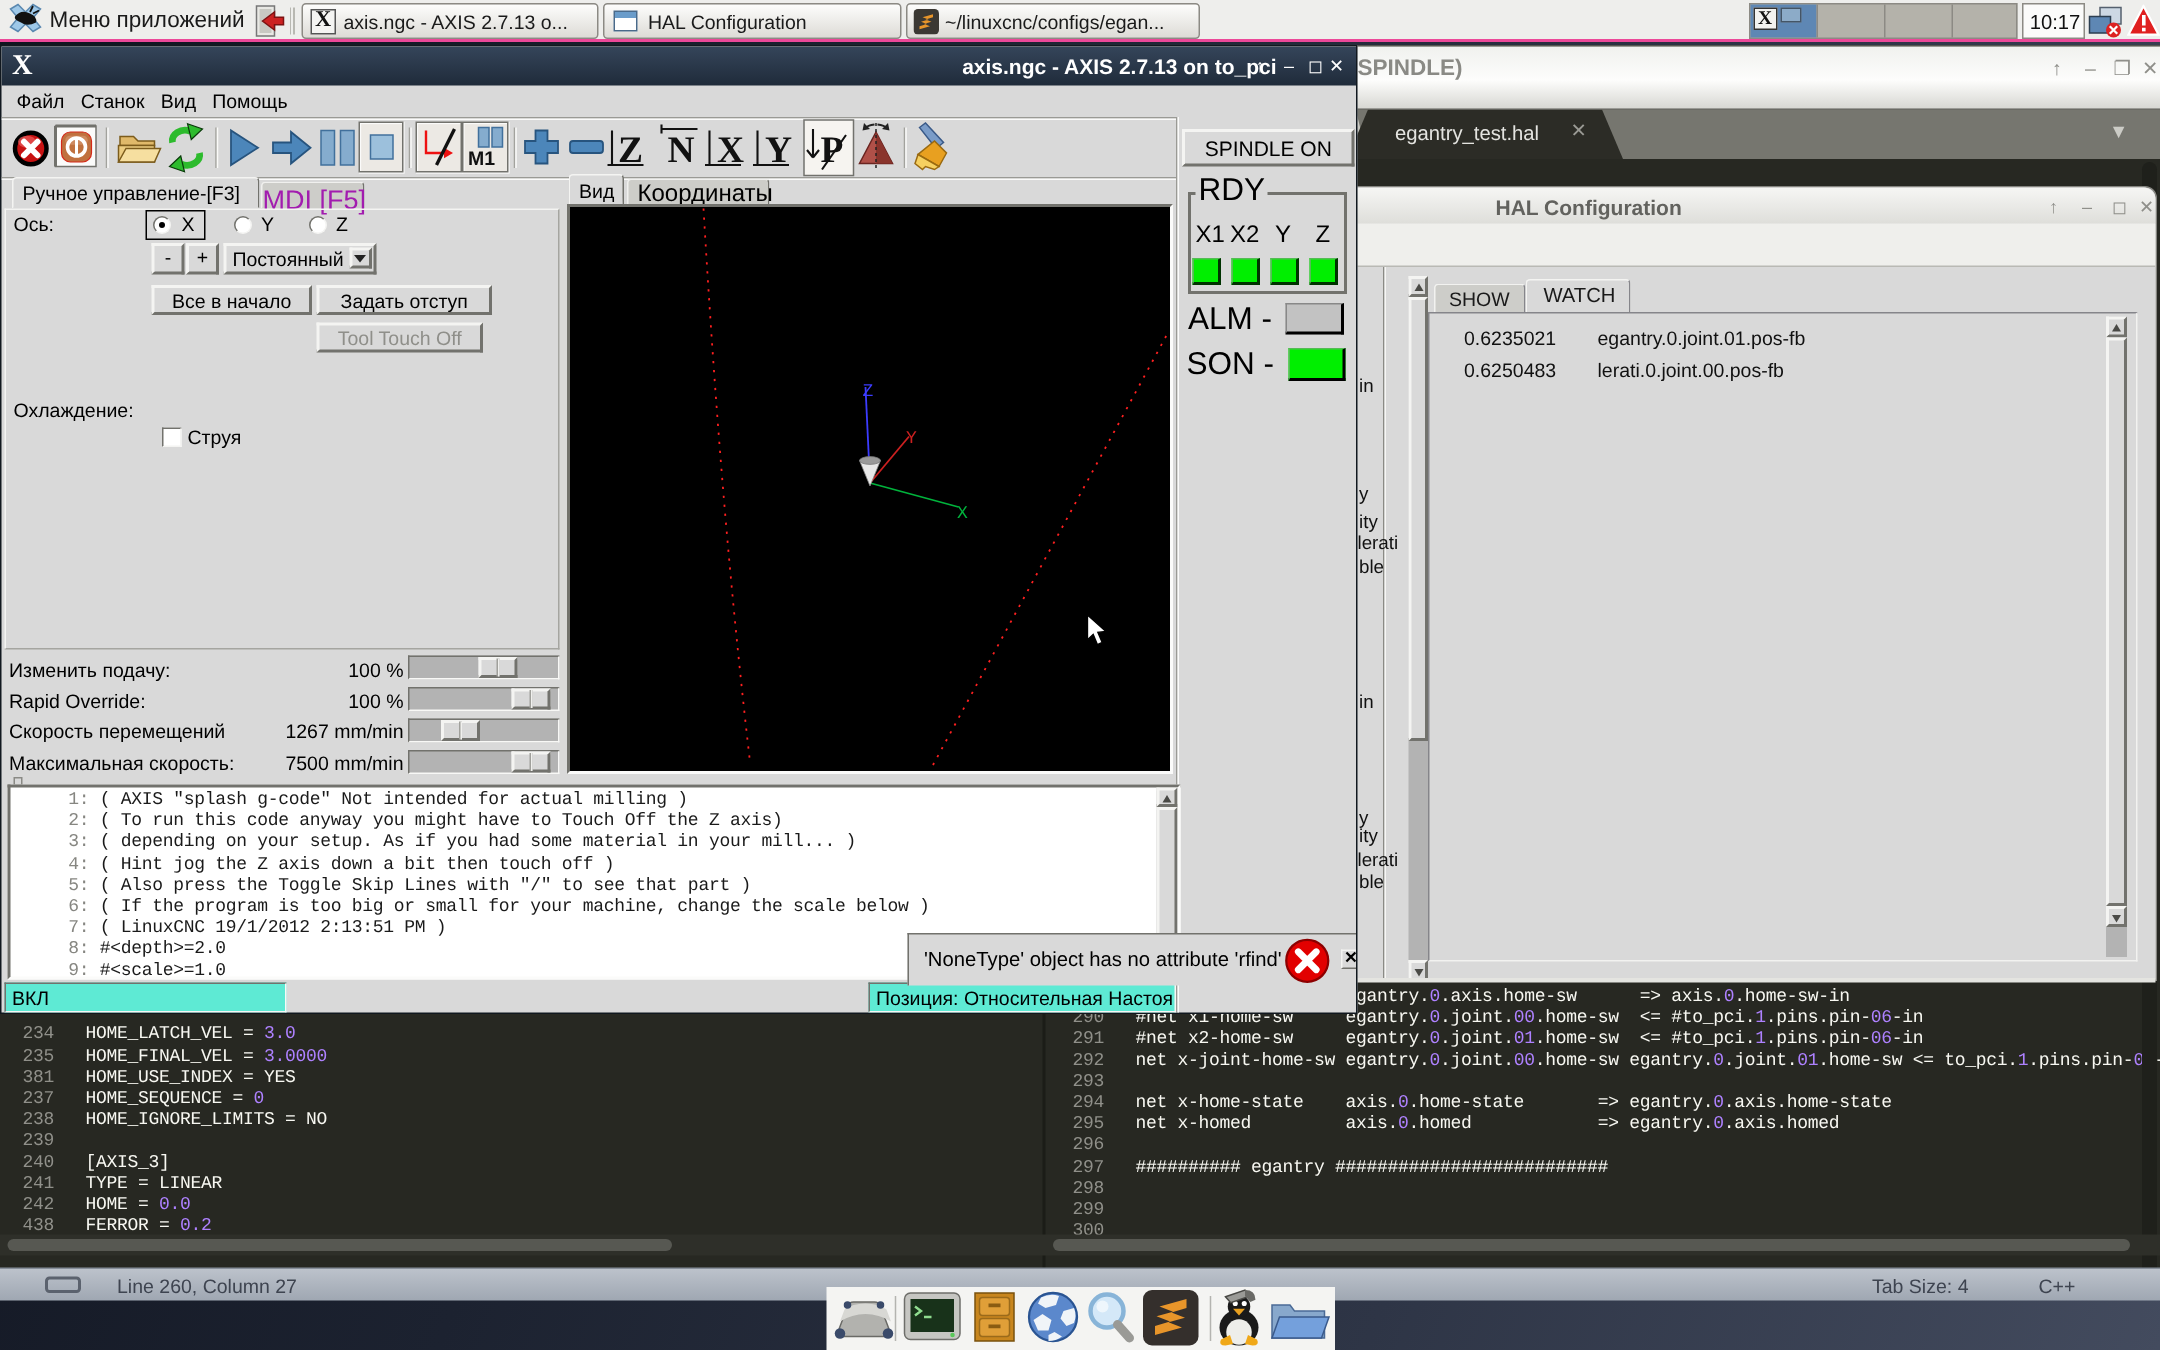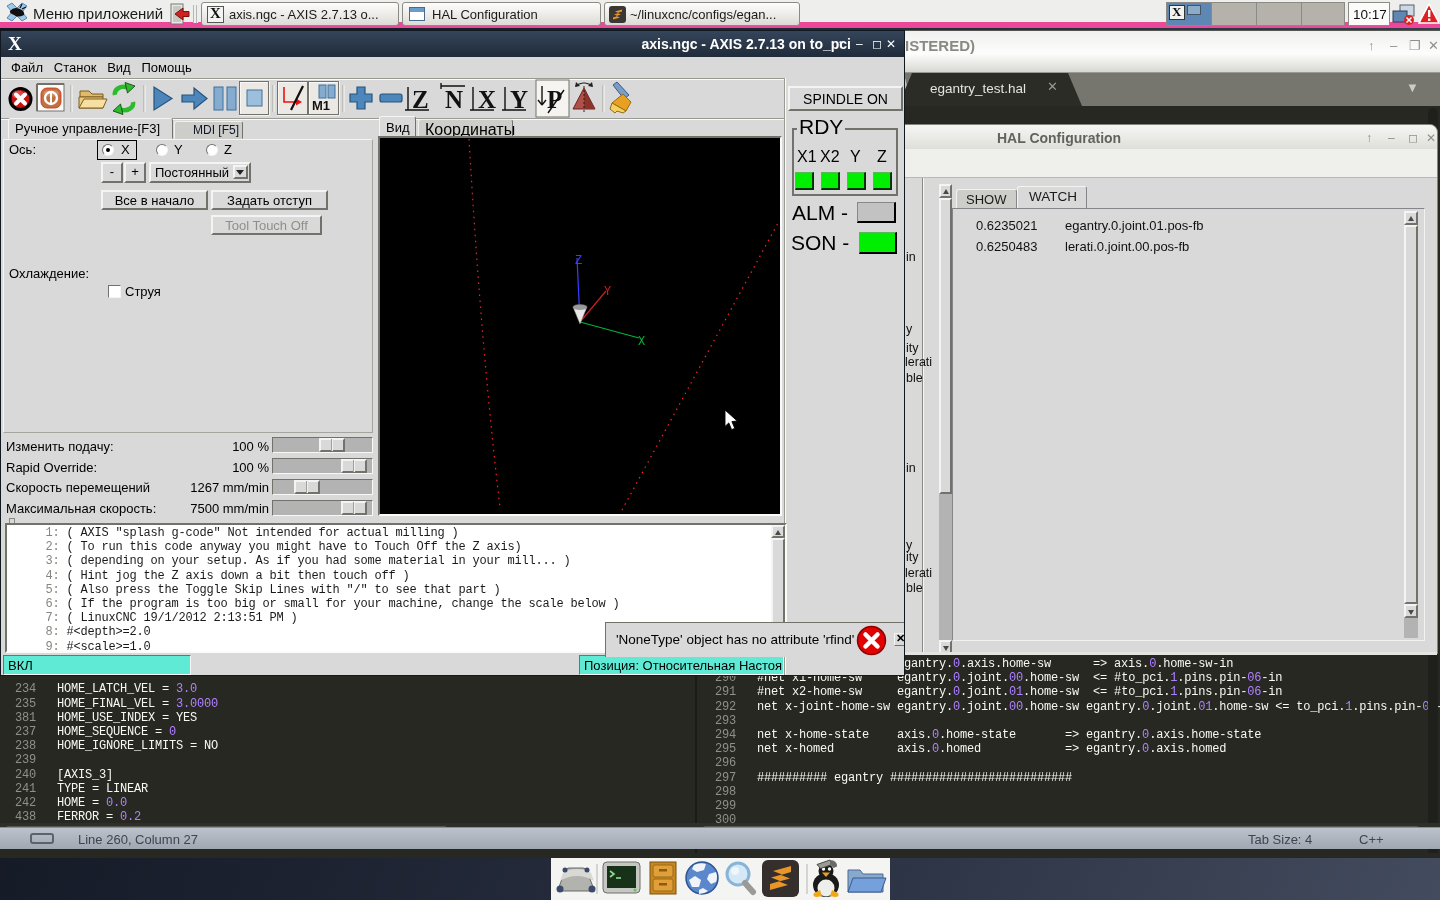--- a/index.html
+++ b/index.html
@@ -8,21 +8,21 @@
 .snk{border:1px solid;border-color:#72726d #f8f8f6 #f8f8f6 #72726d;background:#5eead4}
 i{font-style:normal;color:#ae81ff}
 </style></head>
 <body>
 
 <div class="a" id="desk" style="left:0;top:0;width:1440px;height:900px;background:linear-gradient(110deg,#10141f 0%,#1c2230 35%,#2e3546 70%,#434b5e 100%)"></div>
 
 <div class="a" id="subl" style="left:0;top:30px;width:1440px;height:828px;background:#272822;border-top:1px solid #55554f">
 
  <div class="a" style="left:0;top:0;width:1440px;height:42px;background:linear-gradient(#f0f1ee 0%,#fdfdfc 55%,#d8d8d3 100%);border-bottom:1px solid #9a9a95">
-   <div class="a" style="left:905px;top:6px;font-size:15px;font-weight:bold;color:#8a8a85">ISTERED)</div>
+   <div class="a" style="left:905px;top:6px;font-size:15px;font-weight:bold;color:#8a8a85">SPINDLE)</div>
    <div class="a" style="left:1368px;top:7px;font-size:13px;color:#8f8f8a">↑</div>
       <div class="a" style="left:1390px;top:7px;font-size:13px;color:#8f8f8a">–</div>
       <div class="a" style="left:1409px;top:7px;font-size:13px;color:#8f8f8a">❐</div>
       <div class="a" style="left:1428px;top:7px;font-size:13px;color:#8f8f8a">✕</div>
  </div>
 
  <div class="a" style="left:0;top:42px;width:1440px;height:33px;background:#76766f">
    <div class="a" style="left:890px;top:1px;width:22px;height:32px;background:linear-gradient(#d6d6d0,#a8a8a2);clip-path:polygon(0 0,14px 0,22px 32px,0 32px)"></div>
       <div class="a" style="left:898px;top:0;width:200px;height:33px;background:#2c2c26;clip-path:polygon(14px 0,170px 0,184px 33px,0 33px)"></div>
    <div class="a" style="left:930px;top:8px;font-size:13.5px;color:#e4e4e0">egantry_test.hal</div>
@@ -58,21 +58,21 @@
 <span style="color:#90908a">299</span>
 <span style="color:#90908a">300</span></pre>
    <div class="a" style="left:1428px;top:2px;width:10px;height:745px;background:#1f201b;border-radius:5px 5px 0 0"></div>
  </div>
 
  <div class="a" style="left:0;top:792px;width:1440px;height:14px;background:#2e2f29">
    <div class="a" style="left:5px;top:3px;width:443px;height:8px;background:#57585200;border-radius:4px;background:#575852"></div>
    <div class="a" style="left:702px;top:3px;width:718px;height:8px;background:#575852;border-radius:4px"></div>
  </div>
 
- <div class="a" style="left:0;top:796px;width:1440px;height:22px;background:linear-gradient(#bcc2cb,#9fa7b2);border-top:1px solid #878f9b">
+ <div class="a" style="left:0;top:814px;width:1440px;height:22px;background:linear-gradient(#bcc2cb,#9fa7b2);border-top:1px solid #878f9b">
    <div class="a" style="left:30px;top:5px;width:24px;height:11px;border:2px solid #5b626e;border-radius:3px"></div>
    <div class="a" style="left:78px;top:4px;font-size:13px;color:#3e4450">Line 260, Column 27</div>
    <div class="a" style="left:1248px;top:4px;font-size:13px;color:#3e4450">Tab Size: 4</div>
    <div class="a" style="left:1359px;top:4px;font-size:13px;color:#3e4450">C++</div>
  </div>
 </div>
 
 <div class="a" id="hal" style="left:700px;top:124px;width:738px;height:530px;background:#d9d9d9;border:1px solid #84847f;border-radius:0 8px 0 0">
 
  <div class="a" style="left:0;top:0;width:736px;height:24px;background:linear-gradient(#f6f6f4,#dededa);border-radius:0 8px 0 0">
@@ -221,21 +221,21 @@
   <path d="M612 7 l4 -3 l12 13 l-5 4 z" fill="#7a9cc8" stroke="#3a5a88"></path>
   <path d="M622 16 l8 8 l-5 9 l-14 -8 z" fill="#e8a020" stroke="#9a6a10"></path>
   <path d="M611 25 l14 8 l-3 2 l-6 -2 l-2 2 l-5 -4 z" fill="#f6d060" stroke="#9a6a10"></path>
  </svg>
  <div class="a" style="left:0;top:87px;width:783px;height:1px;background:#9a9a95"></div>
  <div class="a" style="left:0;top:88px;width:783px;height:1px;background:#fbfbfa"></div>
 
  <div class="a" style="left:7px;top:87px;width:165px;height:21px;background:#d9d9d9;border:1px solid;border-color:#f4f4f2 #72726d #d9d9d9 #f4f4f2;border-radius:3px 3px 0 0"></div>
  <div class="a" style="left:14px;top:90px;font-size:13px;color:#000">Ручное управление-[F3]</div>
  <div class="a" style="left:173px;top:90px;width:69px;height:18px;background:#cdcdc9;border:1px solid;border-color:#f0f0ee #72726d #cdcdc9 #f0f0ee;border-radius:3px 3px 0 0"></div>
- <div class="a" style="left:192px;top:92px;font-size:12px;color:#0f172a">MDI [F5]</div>
+ <div class="a" style="left:174px;top:92px;font-size:18px;color:#a21caf">MDI [F5]</div>
  <div class="a" style="left:2px;top:108px;width:370px;height:294px;border:1px solid;border-color:#f4f4f2 #a5a5a0 #a5a5a0 #f4f4f2"></div>
 
  <div class="a" style="left:8px;top:111px;font-size:13px;color:#000">Ось:</div>
  <div class="a" style="left:96px;top:109px;width:40px;height:20px;border:1px solid #000"></div>
  <div class="a" style="left:101px;top:113px;width:12px;height:12px;border-radius:50%;background:#fff;border:1px solid;border-color:#72726d #f4f4f2 #f4f4f2 #72726d"></div>
  <div class="a" style="left:105px;top:117px;width:4px;height:4px;border-radius:50%;background:#000"></div>
  <div class="a" style="left:120px;top:111px;font-size:13px;color:#000">X</div>
  <div class="a" style="left:155px;top:113px;width:12px;height:12px;border-radius:50%;background:#fff;border:1px solid;border-color:#72726d #f4f4f2 #f4f4f2 #72726d"></div>
  <div class="a" style="left:173px;top:111px;font-size:13px;color:#000">Y</div>
  <div class="a" style="left:205px;top:113px;width:12px;height:12px;border-radius:50%;background:#fff;border:1px solid;border-color:#72726d #f4f4f2 #f4f4f2 #72726d"></div>
@@ -350,21 +350,21 @@
    <svg class="a" style="left:250px;top:2px" width="31" height="31">
         <circle cx="15.5" cy="15.5" r="14" fill="#e20000" stroke="#8c0000" stroke-width="1.5"></circle>
         <path d="M9.5 9.5 L21.5 21.5 M21.5 9.5 L9.5 21.5" stroke="#fff" stroke-width="4.5" stroke-linecap="round"></path>
       </svg>
    <div class="a ras" style="left:288px;top:10px;width:13px;height:13px;border-width:1px">
         <div class="a" style="left:1px;top:-2px;font-size:11px;font-weight:bold;color:#000">✕</div>
       </div>
  </div>
 </div>
 
-<div class="a" id="taskbar" style="left:0;top:0;width:1440px;height:28px;background:#eeeeec;border-bottom:6px solid #ec4899">
+<div class="a" id="taskbar" style="left:0;top:0;width:1440px;height:28px;background:#eeeeec;border-bottom:2px solid #ec4899">
  <svg class="a" style="left:4px;top:2px" width="26" height="24">
   <path d="M3 4 l5 -3 l5 5 l5 -5 l5 3 l-5 6 l5 6 l-5 3 l-5 -5 l-5 5 l-5 -3 l5 -6 z" fill="#9ec8e8" stroke="#5a88b0"></path>
   <path d="M6 9 q4 -5 10 -2 q5 2 4 6 q-6 3 -10 0 q-5 -2 -4 -4 z" fill="#111"></path>
   <path d="M18 7 l4 -2 M16 6 l2 -4" stroke="#111" stroke-width="1.2"></path>
  </svg>
  <div class="a" style="left:33px;top:5px;font-size:15px;color:#1a1a1a">Меню приложений</div>
  <svg class="a" style="left:168px;top:3px" width="22" height="22">
   <rect x="3" y="1" width="12" height="20" fill="#e8e8e4" stroke="#777"></rect>
   <rect x="5" y="3" width="8" height="16" fill="#c8c8c2"></rect>
   <path d="M7 11 l8 -6 l0 3.5 l6 0 l0 5 l-6 0 l0 3.5 z" fill="#cc2222" stroke="#7c1212"></path>

